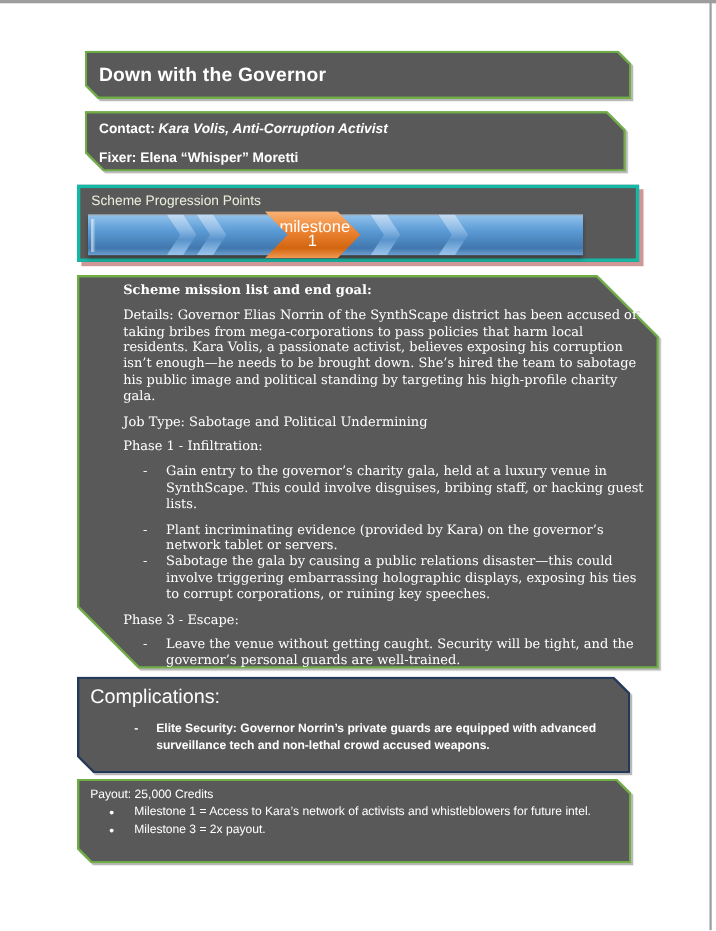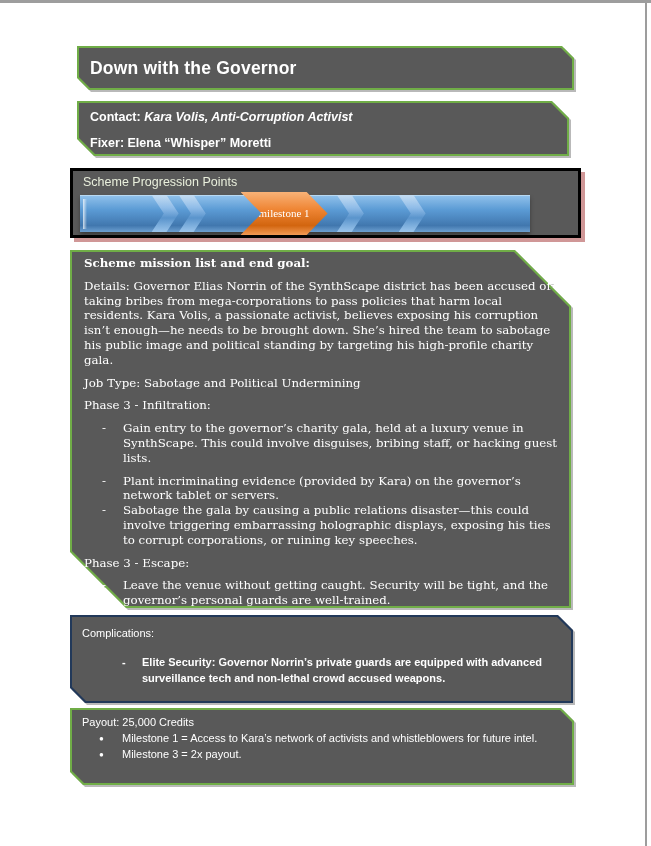--- a/index.html
+++ b/index.html
@@ -22,57 +22,57 @@
   .title-text  { display:flex; align-items:center; height:44px; padding-left:13px;
                  font-size:17.5px; font-weight:bold; letter-spacing:.2px; }
 
   .box-contact { left:77px; top:101px; width:492px; height:55px; --s:17px; --bc:#70AD47; }
   .contact-lines { padding:8px 0 0 13px; font-size:12.5px; }
   .c-line { margin:0 0 10px; line-height:16px; }
   .b { font-weight:bold; } .i { font-style:italic; }
 
   
   .progress { position:absolute; left:70px; top:168px; width:499px; height:61px;
-    background:#595959; border:3px solid #000000; box-shadow:4px 4px 0 rgba(150,25,25,0.45);
+    background:#595959; border:3px solid #14b8a6; box-shadow:4px 4px 0 rgba(150,25,25,0.45);
     padding:3px 0 0 6px; }
   .prog-head { color:#E9EFDC; font-size:12.5px; line-height:17px; padding-left:4px; }
   .bar-area { position:relative; height:37px; margin:4px 4px 0 1px; }
   .bluebar { position:absolute; left:0; top:0; bottom:0; width:91%; z-index:1;
     background:linear-gradient(180deg,#8FC0EA 0%,#5B9BD5 38%,#4177AE 82%,#6C9FD0 100%);
     border-top:1px solid #B8D9F2; filter:drop-shadow(0 3px 2px rgba(0,0,0,0.35)); }
   .bluebar::before { content:""; position:absolute; left:3px; top:3px; bottom:3px; width:4px;
     background:linear-gradient(90deg,rgba(255,255,255,.75),rgba(255,255,255,0)); }
   .chev { position:absolute; top:0; bottom:0; width:27px; z-index:2;
     background:linear-gradient(180deg,#C4DCF2 0%,#8FBCE8 35%,#5A94CC 62%,#9AC4EB 100%);
     clip-path:polygon(0 0,55% 0,100% 50%,55% 100%,0 100%,45% 50%);
     filter:drop-shadow(2px 0 1px rgba(0,0,0,0.25)); }
   .c1{left:14.5%;} .c2{left:20%;} .c3{left:52%;} .c4{left:64.5%;}
   .mile { position:absolute; top:-3px; bottom:-3px; z-index:3; display:flex; align-items:center; justify-content:center;
     background:linear-gradient(180deg,#F8B277 0%,#EF8635 40%,#D2650F 78%,#F29A55 100%);
     clip-path:polygon(0 0,76% 0,100% 50%,76% 100%,0 100%,24% 50%);
     filter:drop-shadow(2px 2px 2px rgba(0,0,0,0.45)); }
   .m1 { left:32.5%; width:87px; }
   .m2 { right:-2px; width:100px; }
   .mile span { display:inline-block; width:60px; text-align:center;
-    color:#fff; font-size:11px; line-height:12.5px;font-family:Liberation Serif, serif; }
+    color:#fff; font-size:15px; line-height:12.5px; }
 
   
-  .box-mission { left:70px; top:250px; width:501px; height:358px; --s:56px; --bc:#70AD47; }
+  .box-mission { left:70px; top:250px; width:501px; height:358px;padding-left:28px; --s:56px; --bc:#70AD47; }
   .mission-content { padding:6px 14px 0; font-family:"DejaVu Serif","Liberation Serif",serif;
     font-size:11.8px; line-height:14.8px; }
   .mission-content p { margin:0 0 8px; }
   .mh { font-weight:bold; }
   .mission-content ul, .comp-list, .payout-list { list-style:none; margin:0 0 8px; padding:0 0 0 18px; }
   .mission-content li { display:flex; }
   .dash { flex:none; width:21px; }
 
   
   .box-comp { left:70px; top:615px; width:503px; height:88px; --s:15px; --bc:#22395A; }
   .comp-content { padding:9px 14px 0 12px; }
-  .comp-head { font-size:11px; line-height:18px; margin-bottom:13px; }
+  .comp-head { font-size:18px; line-height:18px; margin-bottom:13px; }
   .comp-list { padding-left:40px; margin:0; }
   .comp-list li { display:flex; font-size:11px; font-weight:bold; line-height:15.5px; }
   .comp-list .dash { width:20px; }
 
   
   .box-payout { left:70px; top:708px; width:504px; height:77px;border-radius:31px; --s:13px; --bc:#70AD47; }
   .payout-content { padding:6px 14px 0 12px; font-size:11px; line-height:16px; }
   .payout-list { padding-left:17px; margin:1px 0 0; }
   .payout-list li { display:flex; line-height:15.5px; }
   .dot { flex:none; width:23px; font-size:8px; line-height:15.5px; }
@@ -108,21 +108,21 @@
         </div>
     </div>
   </section>
 
   <section class="snip box-mission">
     <div class="inner mission-content">
       <p class="mh">Scheme mission list and end goal:</p>
       <p>Details: Governor Elias Norrin of the SynthScape district has been accused of taking bribes from mega-corporations to pass policies that harm local residents. Kara Volis, a passionate activist, believes exposing his corruption isn’t enough—he needs to be brought down. She’s hired the team to sabotage his public image and political standing by targeting his high-profile charity gala.</p>
       <p>Job Type: Sabotage and Political Undermining</p>
 
-      <p>Phase 3 - Infiltration:</p>
+      <p>Phase 1 - Infiltration:</p>
       <ul>
         <li>
             <span class="dash">-</span>
             <span>Gain entry to the governor’s charity gala, held at a luxury venue in SynthScape. This could involve disguises, bribing staff, or hacking guest lists.</span>
           </li>
       </ul>
 
       <ul>
         <li>
             <span class="dash">-</span>

